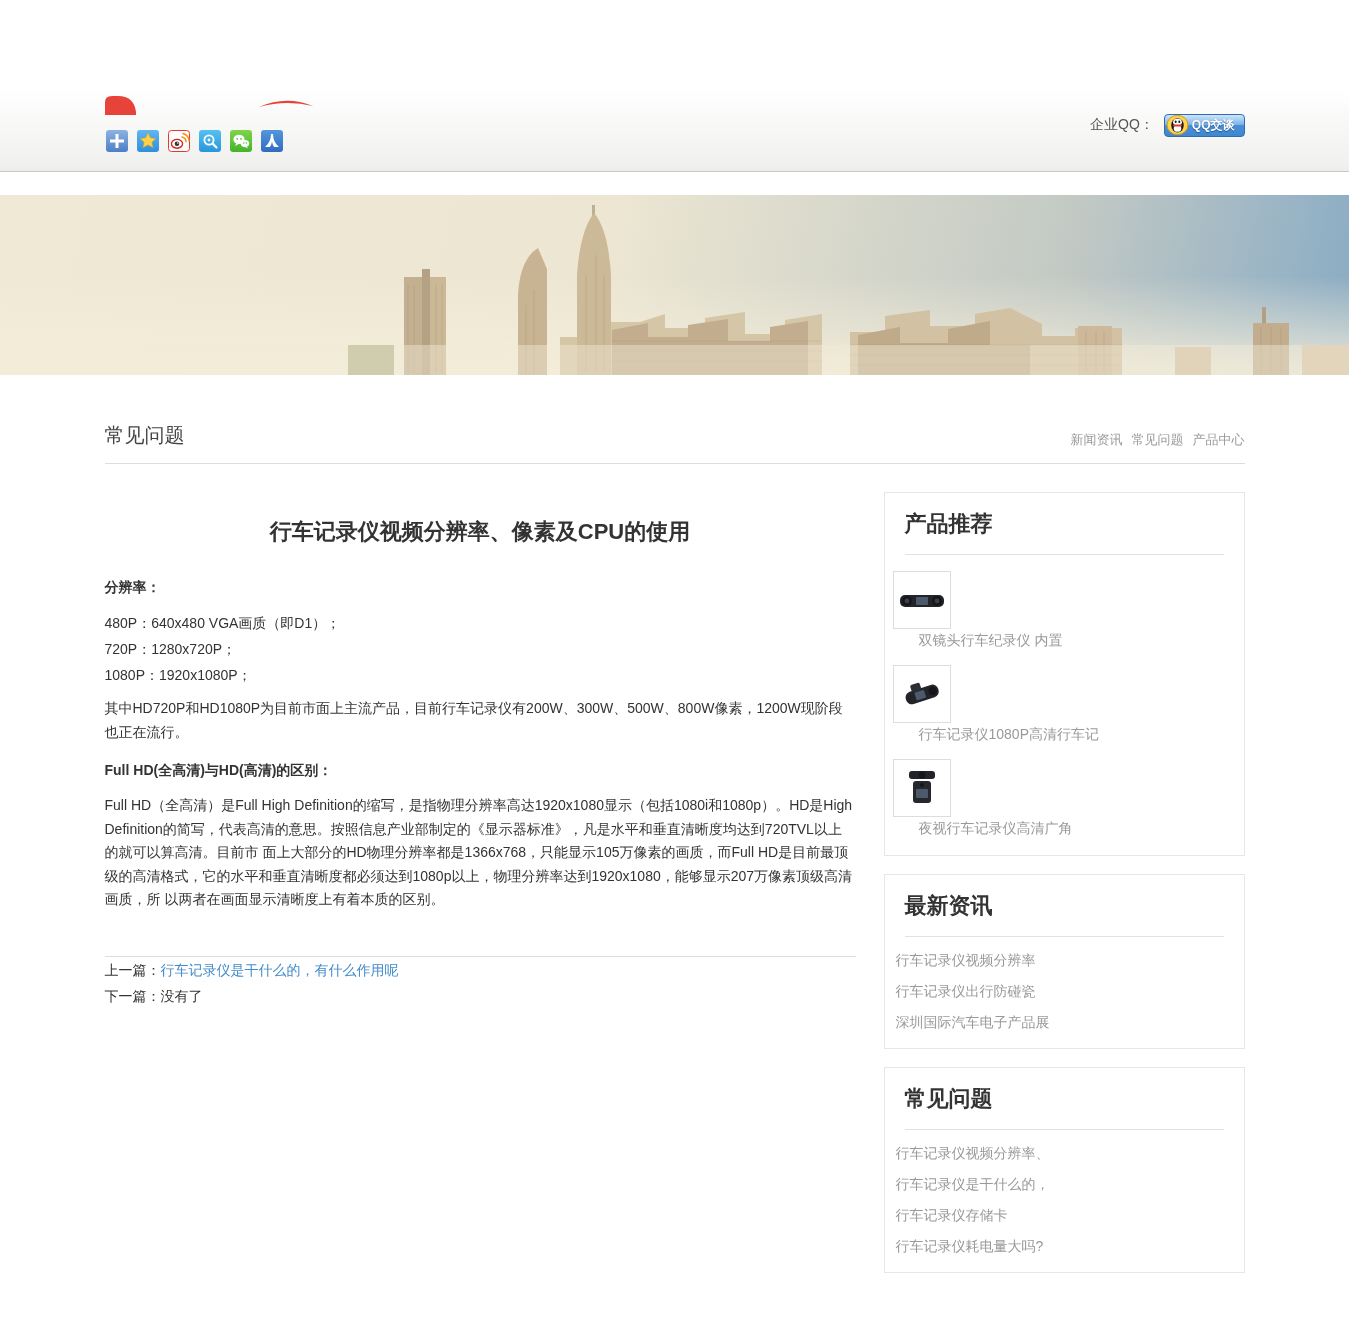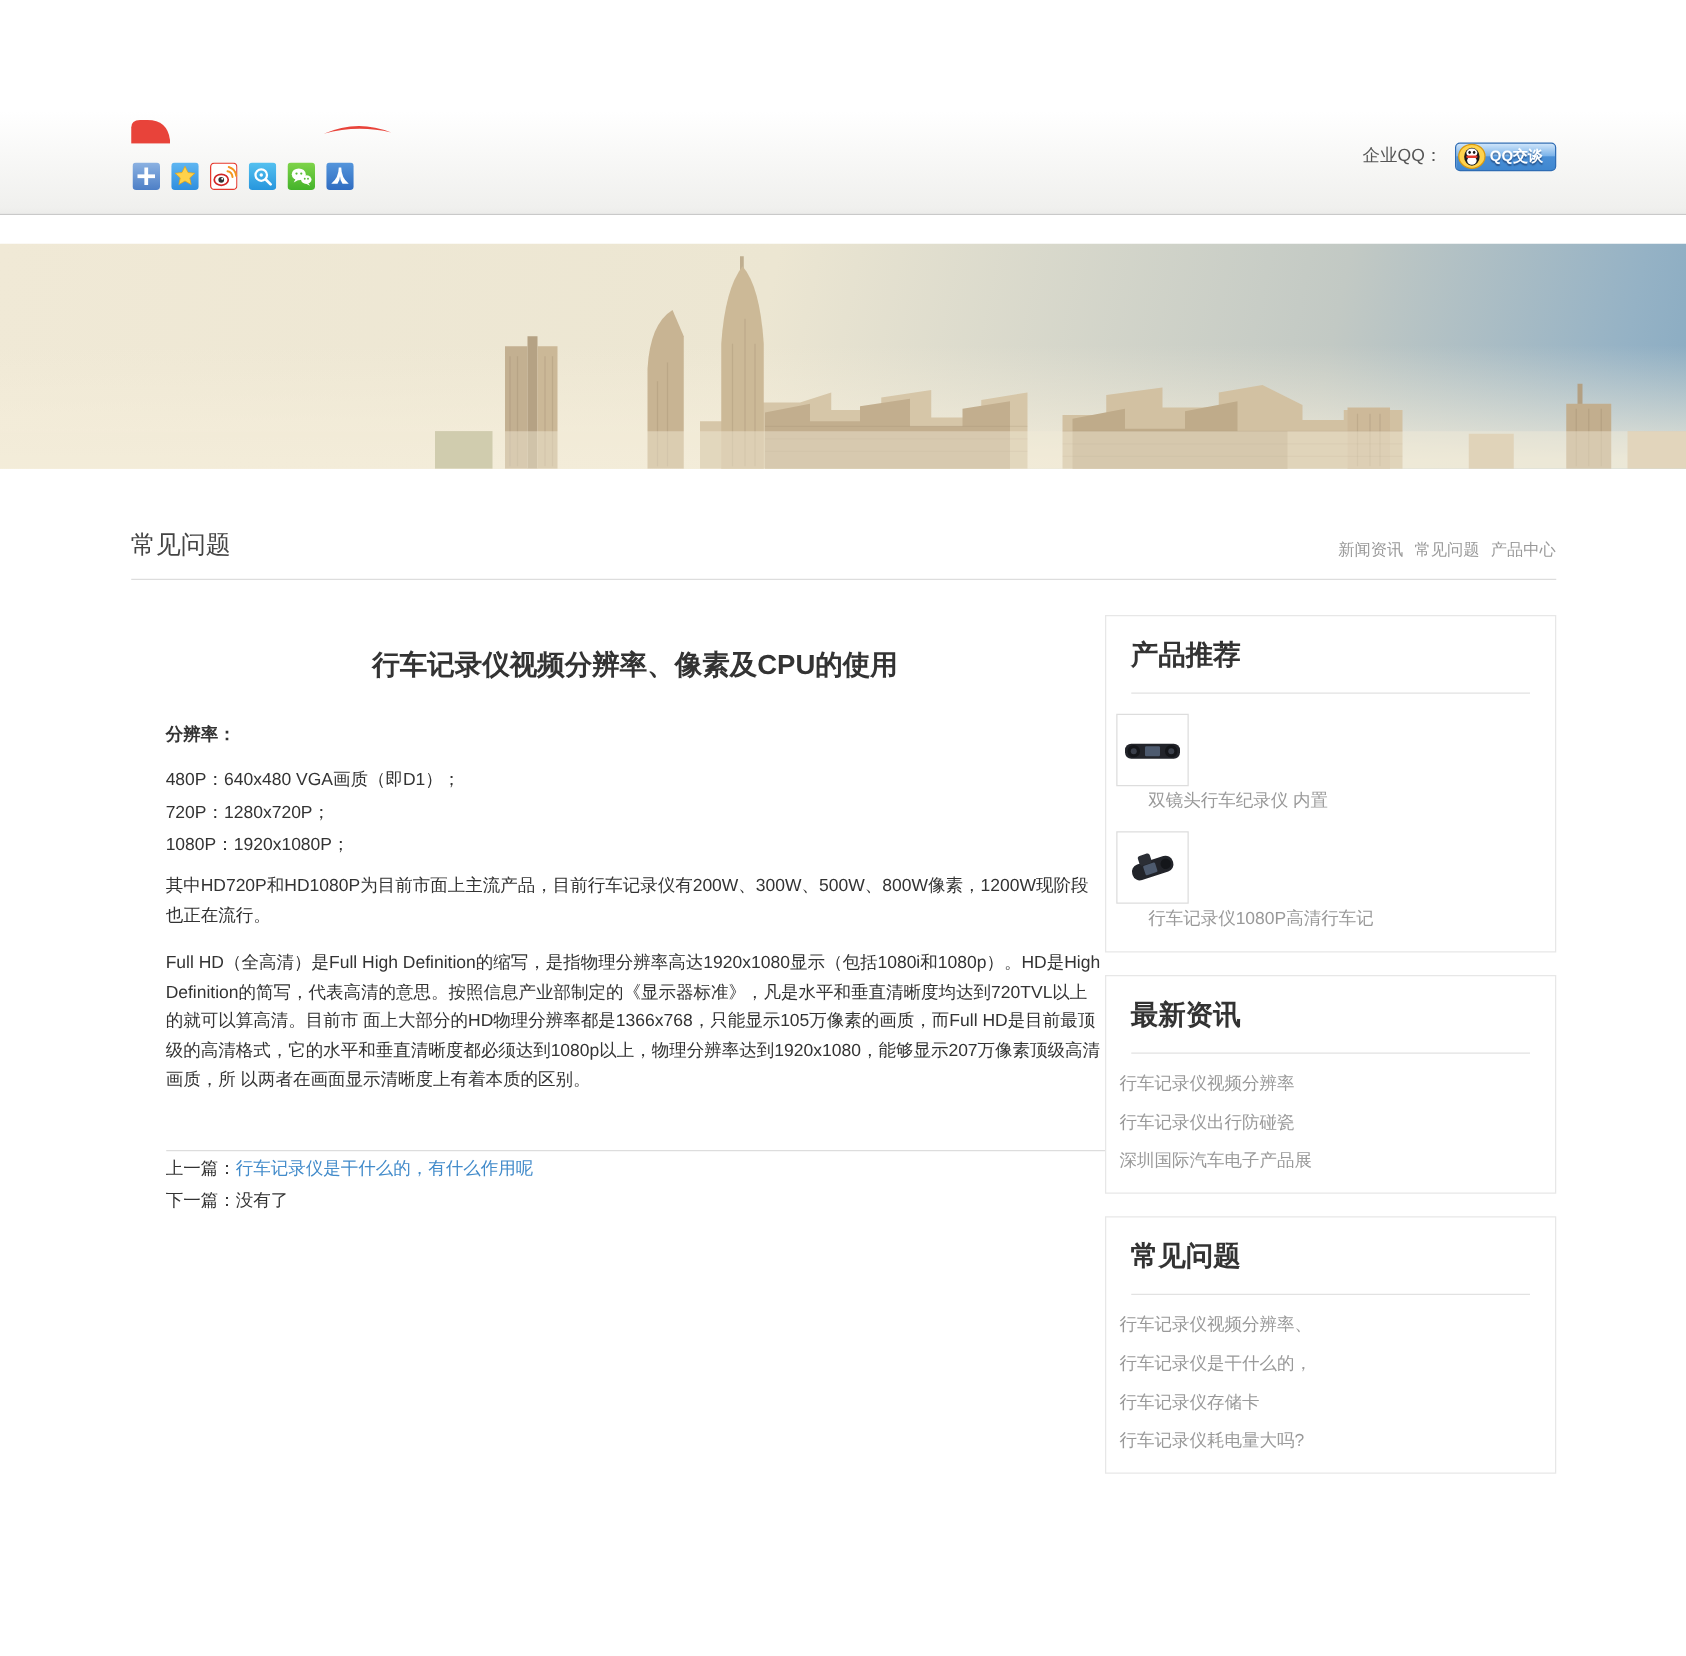--- a/index.html
+++ b/index.html
@@ -60,21 +60,21 @@
     margin-top: 47px;
     display: flex; justify-content: space-between; align-items: flex-end;
     padding-bottom: 14px;
     border-bottom: 1px solid #dddddd;
   }
   .page-title { font-size: 20px; font-weight: 400; color: #444; }
   .crumb-links { display: flex; gap: 9px; }
   .crumb-links a { font-size: 13px; color: #999; text-decoration: none; cursor: pointer; }
 
   
-  .main-row { display: flex; justify-content: flex-end; margin-top: 28px; margin-bottom: 140px; }
+  .main-row { display: flex; justify-content: space-between; margin-top: 28px; margin-bottom: 140px; }
   .article-col { width: 751px; }
   .article-title {
     margin-top: 25px;
     text-align: center;
     font-size: 22px; font-weight: 600; color: #333;
   }
   .article-body { margin-top: 32px; }
   .article-body .lbl { font-size: 14px; font-weight: bold; color: #333; }
   .spec-lines { margin-top: 13px; }
   .spec-lines div { font-size: 14px; line-height: 26px; color: #333; }
@@ -301,20 +301,21 @@
     <article class="article-col">
       <h1 class="article-title">行车记录仪视频分辨率、像素及CPU的使用</h1>
       <div class="article-body">
         <p class="lbl">分辨率：</p>
         <div class="spec-lines">
           <div>480P：640x480 VGA画质（即D1）；</div>
           <div>720P：1280x720P；</div>
           <div>1080P：1920x1080P；</div>
         </div>
         <p class="para">其中HD720P和HD1080P为目前市面上主流产品，目前行车记录仪有200W、300W、500W、800W像素，1200W现阶段也正在流行。</p>
+        <p class="lbl lbl2">Full HD(全高清)与HD(高清)的区别：</p>
         <p class="para long-para">Full HD（全高清）是Full High Definition的缩写，是指物理分辨率高达1920x1080显示（包括1080i和1080p）。HD是High Definition的简写，代表高清的意思。按照信息产业部制定的《显示器标准》，凡是水平和垂直清晰度均达到720TVL以上的就可以算高清。目前市 面上大部分的HD物理分辨率都是1366x768，只能显示105万像素的画质，而Full HD是目前最顶级的高清格式，它的水平和垂直清晰度都必须达到1080p以上，物理分辨率达到1920x1080，能够显示207万像素顶级高清画质，所 以两者在画面显示清晰度上有着本质的区别。</p>
       </div>
 
       <div class="article-foot">
         <p>
           <span>上一篇：</span><a>行车记录仪是干什么的，有什么作用呢</a>
         </p>
         <p>
           <span>下一篇：</span><span>没有了</span>
         </p>
@@ -344,20 +345,32 @@
               <g transform="rotate(-18 23 16)">
                 <rect x="6" y="10" width="34" height="13" rx="6" fill="#22242a"></rect>
                 <rect x="14" y="4" width="10" height="8" rx="2" fill="#2b2e35"></rect>
                 <rect x="16" y="12.5" width="10" height="8" rx="1" fill="#4d5a6e"></rect>
                 <circle cx="34" cy="16.5" r="4.2" fill="#14161a"></circle>
               </g>
             </svg>
           </span>
           <span class="prod-name">行车记录仪1080P高清行车记</span>
         </div>
+        <div class="prod-item">
+          <span class="prod-thumb">
+            <svg width="34" height="38" viewBox="0 0 34 38">
+              <rect x="4" y="2" width="26" height="8" rx="3" fill="#22242a"></rect>
+              <circle cx="17" cy="6" r="3.4" fill="#14161a"></circle>
+              <rect x="8" y="12" width="18" height="22" rx="3" fill="#26282e"></rect>
+              <rect x="11" y="20" width="12" height="9" rx="1" fill="#4d5a6e"></rect>
+              <circle cx="17" cy="16" r="2" fill="#14161a"></circle>
+            </svg>
+          </span>
+          <span class="prod-name">夜视行车记录仪高清广角</span>
+        </div>
       </div>
 
       <div class="side-box">
         <h2>最新资讯</h2>
         <div class="side-links">
           <a>行车记录仪视频分辨率</a>
           <a>行车记录仪出行防碰瓷</a>
           <a>深圳国际汽车电子产品展</a>
         </div>
       </div>

